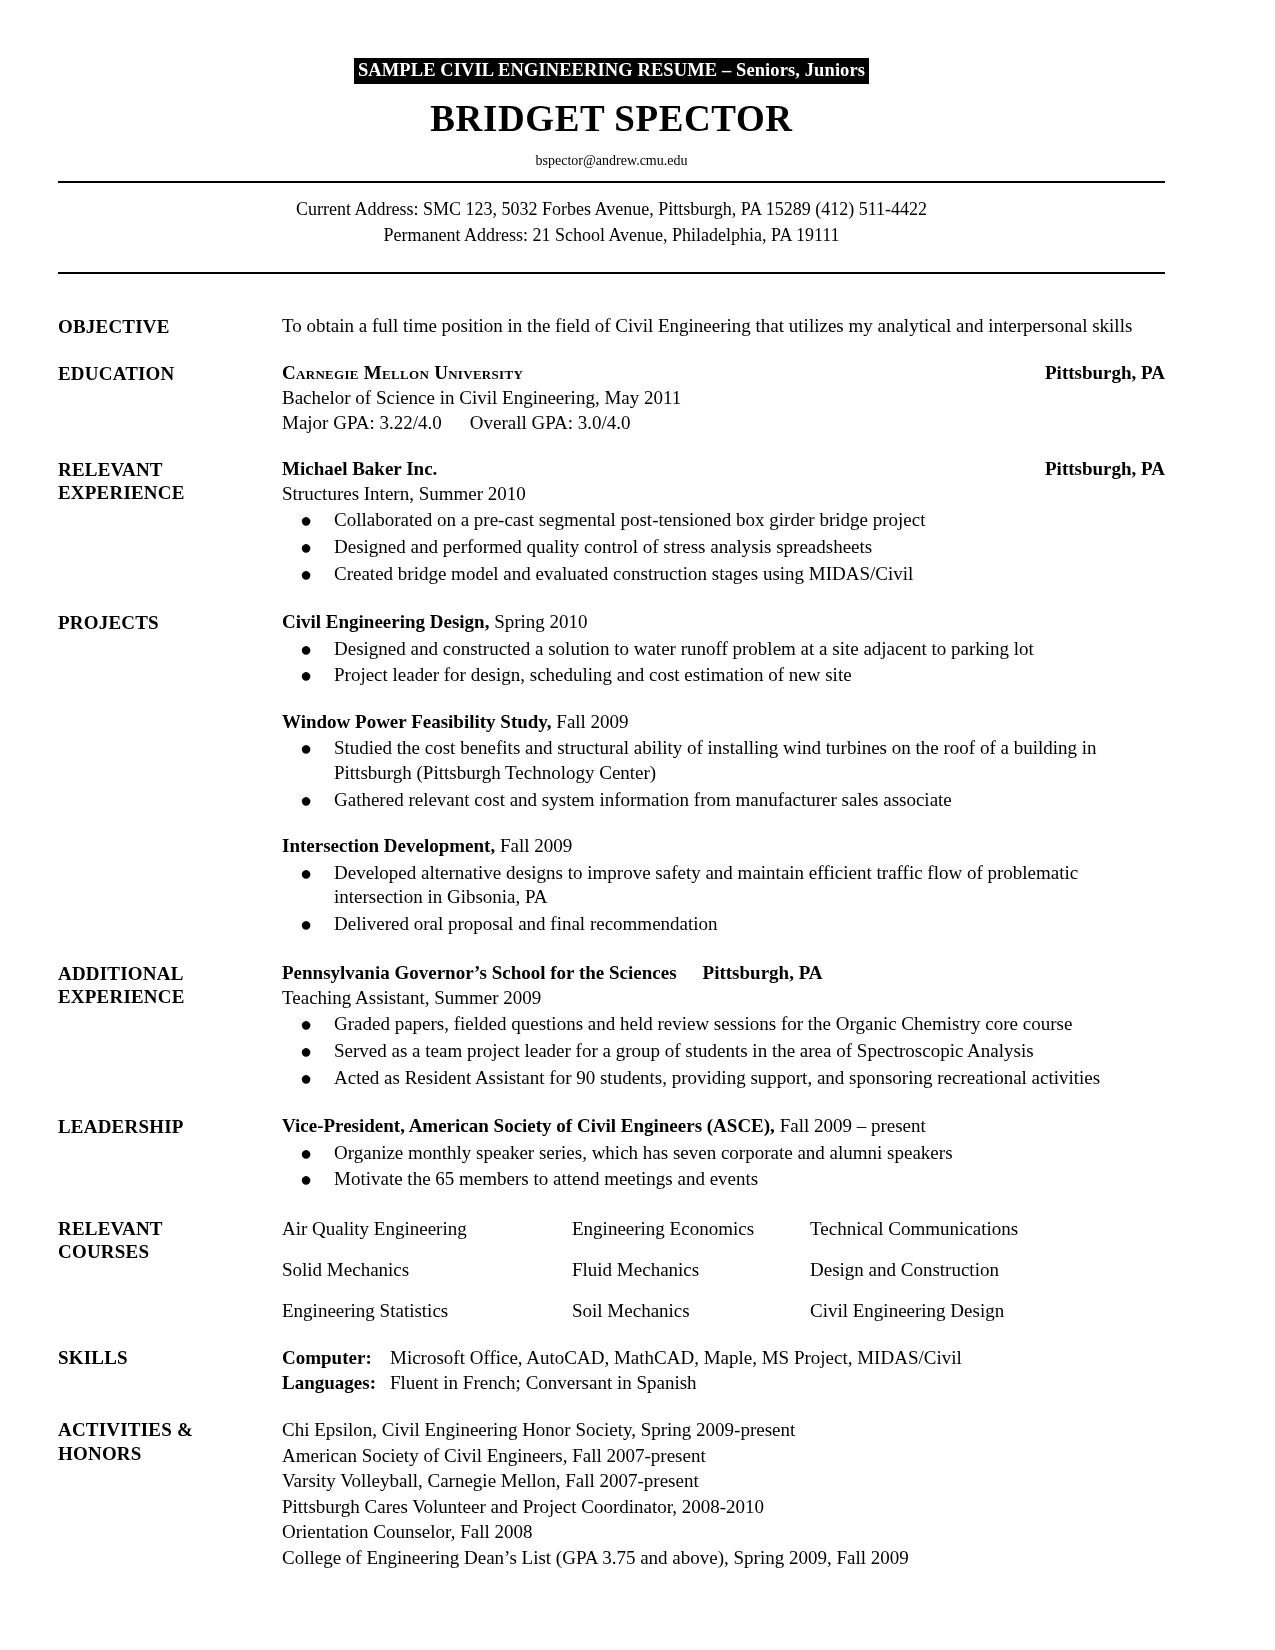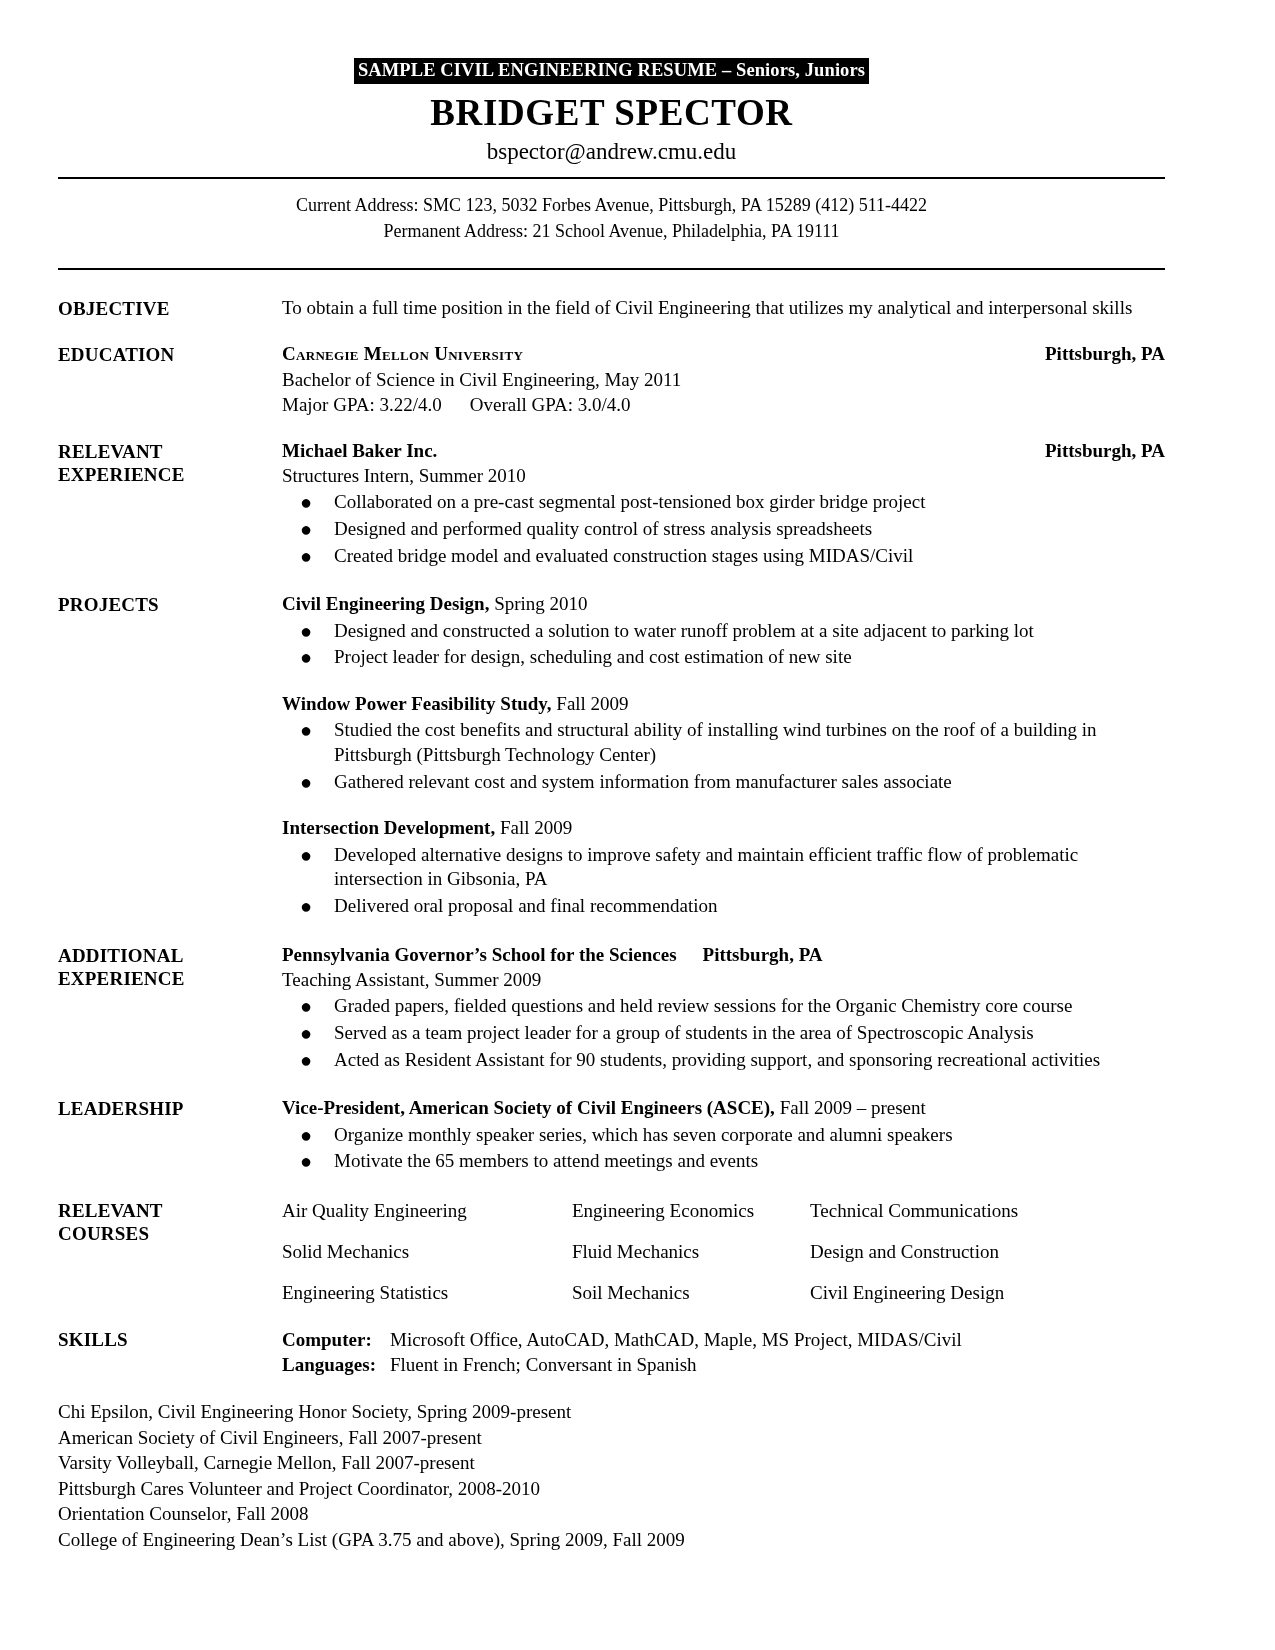--- a/index.html
+++ b/index.html
@@ -37,47 +37,47 @@
     letter-spacing: 0.1px;
     padding: 2px 4px 3px 4px;
     line-height: 1.12;
     white-space: nowrap;
   }
   .name {
     text-align: center;
     font-size: 37px;
     font-weight: bold;
     letter-spacing: 0.6px;
-    margin-top: 10px;
+    margin-top: 16px;
     line-height: 1.05;
   }
   .email {
     text-align: center;
-    font-size: 23px;
-    margin-top: 6px;
+    font-size: 14px;
+    margin-top: 14px;
     line-height: 1.1;
   }
   .rule {
     border: 0;
     border-top: 2.6px solid #000000;
     margin: 13px 0 0 0;
     height: 0;
   }
   .addr-block {
     text-align: center;
     padding: 13px 0 11px 0;
   }
   .addr-line {
     font-size: 18px;
     line-height: 1.45;
   }
 
   
   .body-area {
-    padding-top: 26px;
+    padding-top: 40px;
   }
   .section {
     display: flex;
     align-items: flex-start;
     margin-bottom: 22px;
   }
   .sec-label {
     width: 224px;
     flex: 0 0 224px;
     font-weight: bold;
@@ -332,20 +332,24 @@
           <span class="skill-val">Microsoft Office, AutoCAD, MathCAD, Maple, MS Project, MIDAS/Civil</span>
         </div>
         <div class="skill-row">
           <span class="skill-key">Languages:</span>
           <span class="skill-val">Fluent in French; Conversant in Spanish</span>
         </div>
       </div>
     </div>
 
     <div class="section">
+      <div class="sec-label">
+        <div>ACTIVITIES &amp;</div>
+        <div>HONORS</div>
+      </div>
       <div class="sec-content">
         <div class="honor-line">Chi Epsilon, Civil Engineering Honor Society, Spring 2009-present</div>
         <div class="honor-line">American Society of Civil Engineers, Fall 2007-present</div>
         <div class="honor-line">Varsity Volleyball, Carnegie Mellon, Fall 2007-present</div>
         <div class="honor-line">Pittsburgh Cares Volunteer and Project Coordinator, 2008-2010</div>
         <div class="honor-line">Orientation Counselor, Fall 2008</div>
         <div class="honor-line">College of Engineering Dean’s List (GPA 3.75 and above), Spring 2009, Fall 2009</div>
       </div>
     </div>
 

